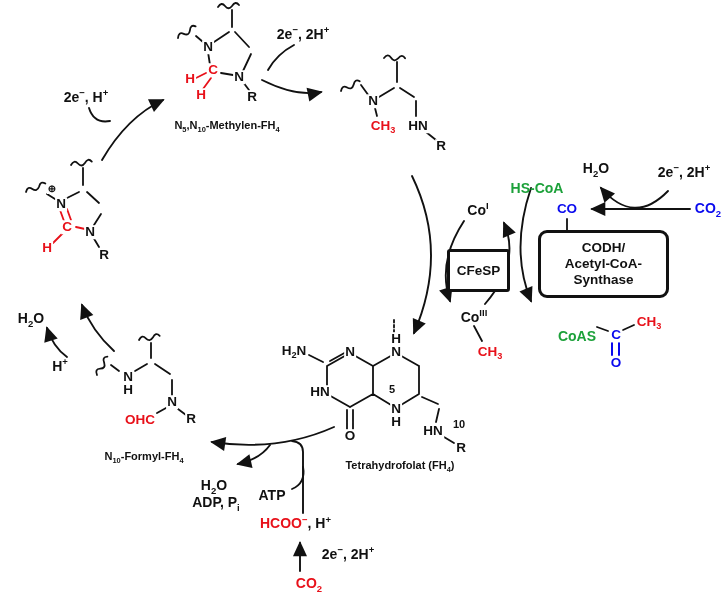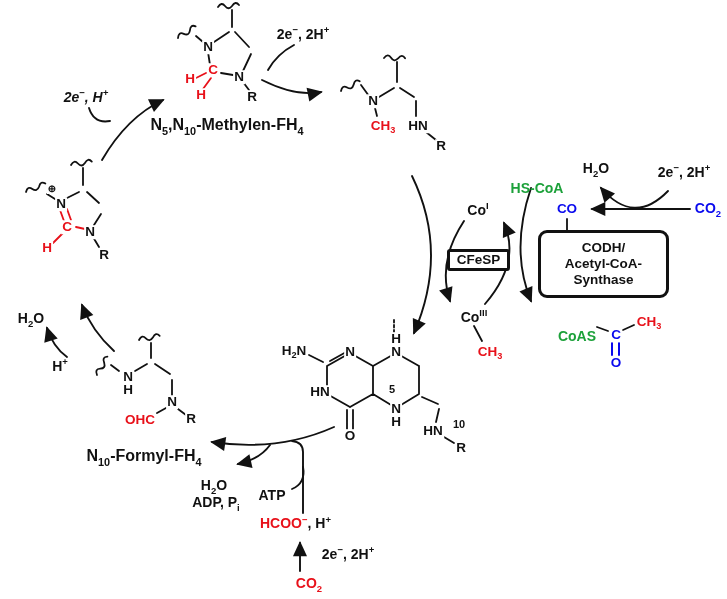--- a/index.html
+++ b/index.html
@@ -2,21 +2,21 @@
 <html style="--red: #e8111a; --blue: #0a0aee; --green: #1ca13a; --ink: #111111;"><head>
 <meta charset="utf-8">
 <style>
   :root{ --red:#e8111a; --blue:#0a0aee; --green:#1ca13a; --ink:#111111; }
   html,body{margin:0;padding:0;background:#fff;}
   #stage{position:relative;width:727px;height:599px;background:#fff;overflow:hidden;
          font-family:"Liberation Sans", sans-serif;color:var(--ink);}
   #bonds{position:absolute;left:0;top:0;}
   .lbl{position:absolute;transform:translate(-50%,-50%);white-space:nowrap;
        font-weight:700;font-size:14px;color:var(--ink);line-height:1;}
-  .name{font-size:16px;}
+  .name{font-size:11px;}
   .atom{font-size:13.5px;background:#fff;padding:0 1px;}
   .tiny{font-size:11px;}
   .plus{font-size:10px;}
   .red{color:var(--red);} .blue{color:var(--blue);} .green{color:var(--green);margin-top:14px;}
   .leftanchor{transform:translate(0,-50%);}
   sub,sup{font-size:0.68em;}
   .enzbox{position:absolute;border:3px solid #111;border-radius:9px;background:#fff;
           display:flex;flex-direction:column;align-items:center;justify-content:center;
           font-weight:700;font-size:13.5px;line-height:1.18;text-align:center;box-sizing:border-box;}
   .thick{border-width:3.5px;}
@@ -100,34 +100,35 @@
       <path d="M300,571 L300,543" marker-end="url(#ah)"></path>
       <path d="M690,209 L592,209" marker-end="url(#ah)"></path>
       <path d="M668,191 Q634,226 601,188" marker-end="url(#ah)"></path>
       <path d="M412,176 Q449,252 414,333" marker-end="url(#ah)"></path>
       <path d="M464,221 Q437,262 450,301" marker-end="url(#ah)"></path>
       <path d="M485,304 Q521,262 504,223" marker-end="url(#ah)"></path>
       <path d="M531,188 Q510,250 531,301" marker-end="url(#ah)"></path>
     </g>
   </svg>
 
-  <div class="enzbox" style="left:447px;top:249px;width:63px;height:22px;border-radius:3px;">
+  <div class="enzbox" style="left:447px;top:249px;width:63px;height:43px;border-radius:3px;">
     <span>CFeSP</span>
   </div>
   <div class="enzbox thick" style="left:538px;top:230px;width:131px;height:68px;">
     <span>CODH/</span>
     <span>Acetyl-CoA-</span>
     <span>Synthase</span>
   </div>
 
   <span class="lbl name" style="left:227px;top:127px;">N<sub>5</sub>,N<sub>10</sub>-Methylen-FH<sub>4</sub></span>
   <span class="lbl name" style="left:144px;top:458px;text-align:center;">N<sub>10</sub>-Formyl-FH<sub>4</sub></span>
+  <span class="lbl name" style="left:400px;top:467px;">Tetrahydrofolat (FH<sub>4</sub>)</span>
 
   <span class="lbl" style="left:303px;top:33px;">2e<sup>−</sup>, 2H<sup>+</sup></span>
-  <span class="lbl" style="left:86px;top:96px;font-style:italic;">2e<sup>−</sup>, H<sup>+</sup></span>
+  <span class="lbl" style="left:86px;top:96px;">2e<sup>−</sup>, H<sup>+</sup></span>
   <span class="lbl" style="left:31px;top:320px;">H<sub>2</sub>O</span>
   <span class="lbl" style="left:60px;top:365px;">H<sup>+</sup></span>
   <span class="lbl" style="left:214px;top:487px;">H<sub>2</sub>O</span>
   <span class="lbl" style="left:216px;top:504px;">ADP, P<sub>i</sub></span>
   <span class="lbl" style="left:272px;top:495px;">ATP</span>
   <span class="lbl leftanchor" style="left:260px;top:522px;"><span class="red">HCOO<sup>−</sup></span><span>, H<sup>+</sup></span></span>
   <span class="lbl" style="left:348px;top:553px;">2e<sup>−</sup>, 2H<sup>+</sup></span>
   <span class="lbl red" style="left:309px;top:585px;">CO<sub>2</sub></span>
   <span class="lbl" style="left:596px;top:170px;">H<sub>2</sub>O</span>
   <span class="lbl" style="left:684px;top:171px;">2e<sup>−</sup>, 2H<sup>+</sup></span>

